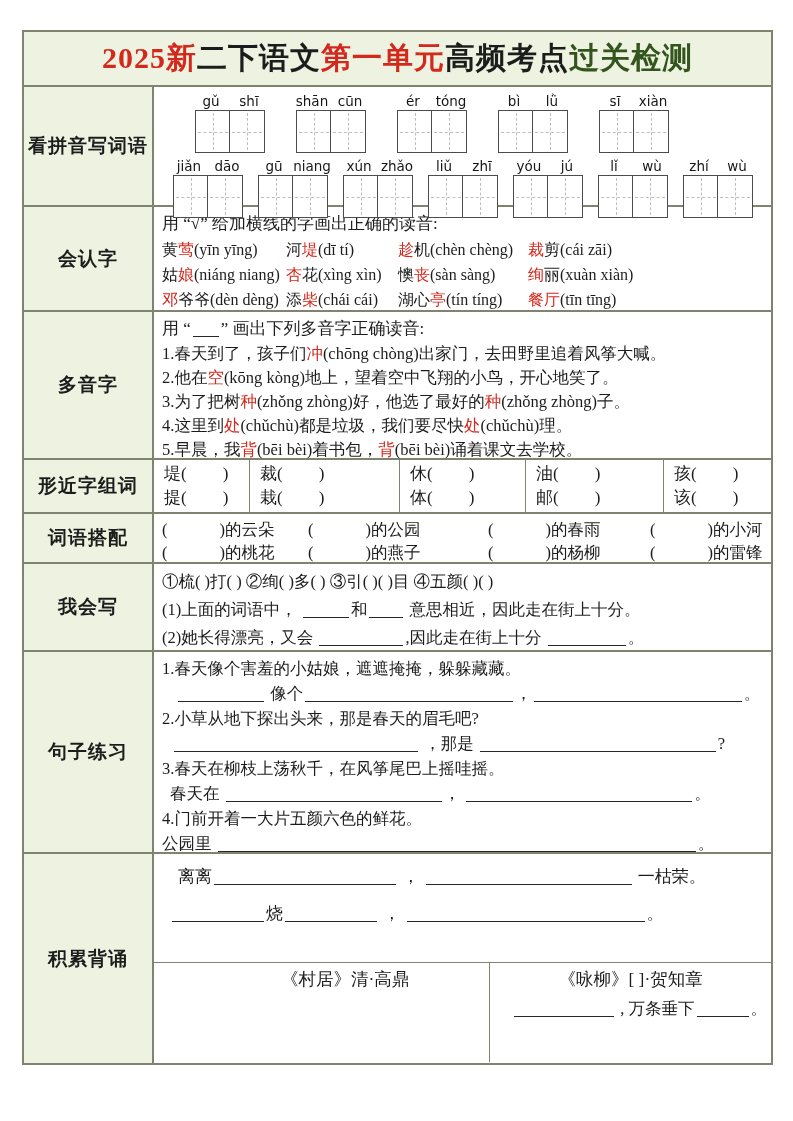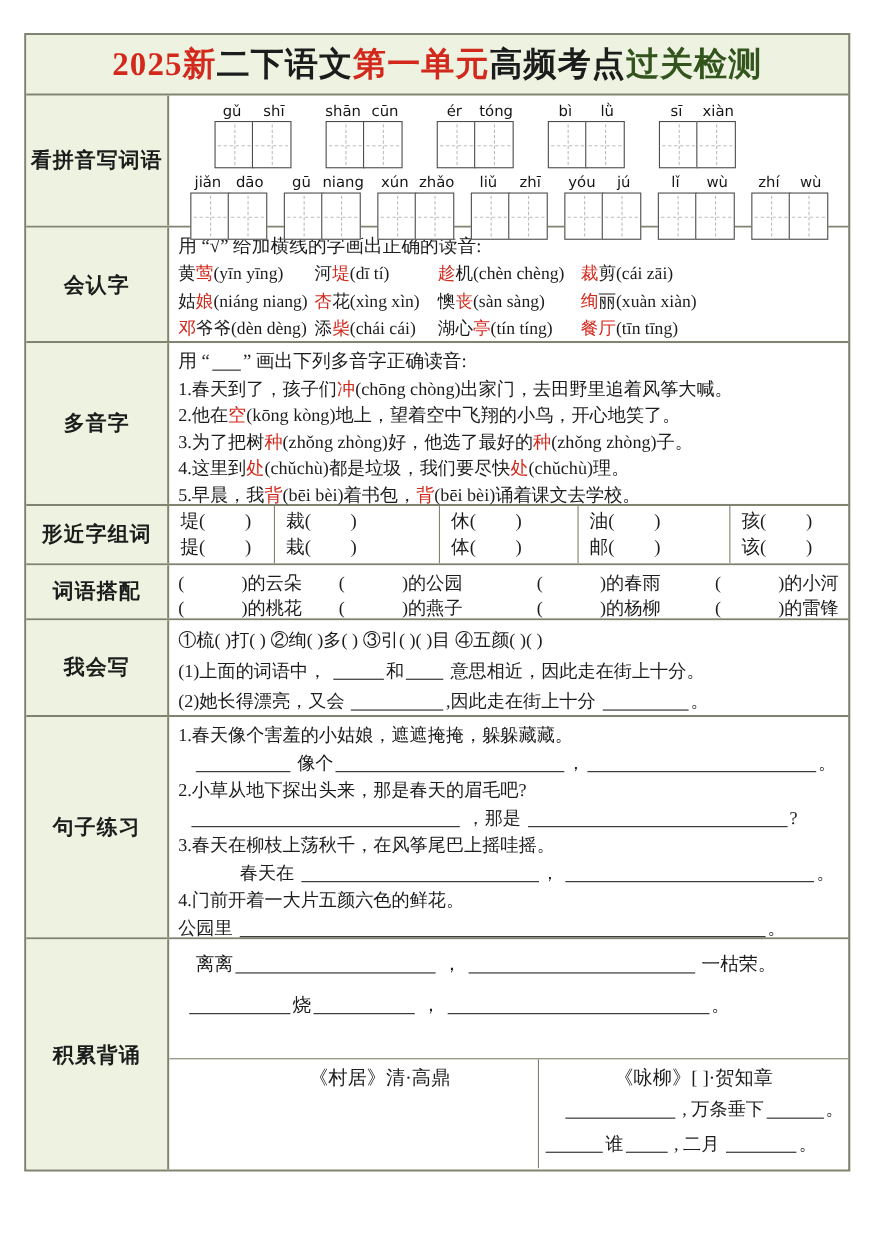--- a/index.html
+++ b/index.html
@@ -319,21 +319,21 @@
   </div>
 
   <div class="row h-juzi">
     <div class="label">句子练习</div>
     <div class="content">
         <div class="jz-line"><span>1.春天像个害羞的小姑娘，遮遮掩掩，躲躲藏藏。</span></div>
         <div class="jz-line" style="padding-left: 14px;"><span class="blank" style="width: 86px;"></span><span> 像个</span><span class="blank" style="width: 208px;"></span><span>，</span><span class="blank" style="width: 208px;"></span><span>。</span></div>
         <div class="jz-line"><span>2.小草从地下探出头来，那是春天的眉毛吧?</span></div>
         <div class="jz-line" style="padding-left: 10px;"><span class="blank" style="width: 244px;"></span><span> ，那是 </span><span class="blank" style="width: 236px;"></span><span>?</span></div>
         <div class="jz-line"><span>3.春天在柳枝上荡秋千，在风筝尾巴上摇哇摇。</span></div>
-        <div class="jz-line" style="padding-left: 8px; margin-left: 48px;"><span>春天在 </span><span class="blank" style="width: 216px;"></span><span>， </span><span class="blank" style="width: 226px;"></span><span>。</span></div>
+        <div class="jz-line" style="padding-left: 8px;"><span>春天在 </span><span class="blank" style="width: 216px;"></span><span>， </span><span class="blank" style="width: 226px;"></span><span>。</span></div>
         <div class="jz-line"><span>4.门前开着一大片五颜六色的鲜花。</span></div>
         <div class="jz-line"><span>公园里 </span><span class="blank" style="width: 478px;"></span><span>。</span></div>
       </div>
   </div>
 
   <div class="row h-jilei">
     <div class="label">积累背诵</div>
     <div class="content">
       <div class="jl-top">
         <div>
@@ -342,20 +342,19 @@
           </div>
       </div>
       <div class="jl-bottom">
         <div class="jl-col jl-col-left">
           <div class="jl-title">《村居》清·高鼎</div>
         </div>
         <div class="jl-col jl-col-right">
           <div class="jl-title">《咏柳》[ ]·贺知章</div>
           <div>
               <div class="jl2-line" style="padding-left: 18px;"><span class="blank" style="width: 100px;"></span><span> , 万条垂下</span><span class="blank" style="width: 52px;"></span><span>。</span></div>
-              <div class="jl2-line"><span class="blank" style="width: 52px;"></span><span>谁</span><span class="blank" style="width: 38px;"></span><span> , 二月 </span><span class="blank" style="width: 64px;"></span><span>。</span></div>
             </div>
         </div>
       </div>
     </div>
   </div>
 
 </div>
 
 </body></html>

